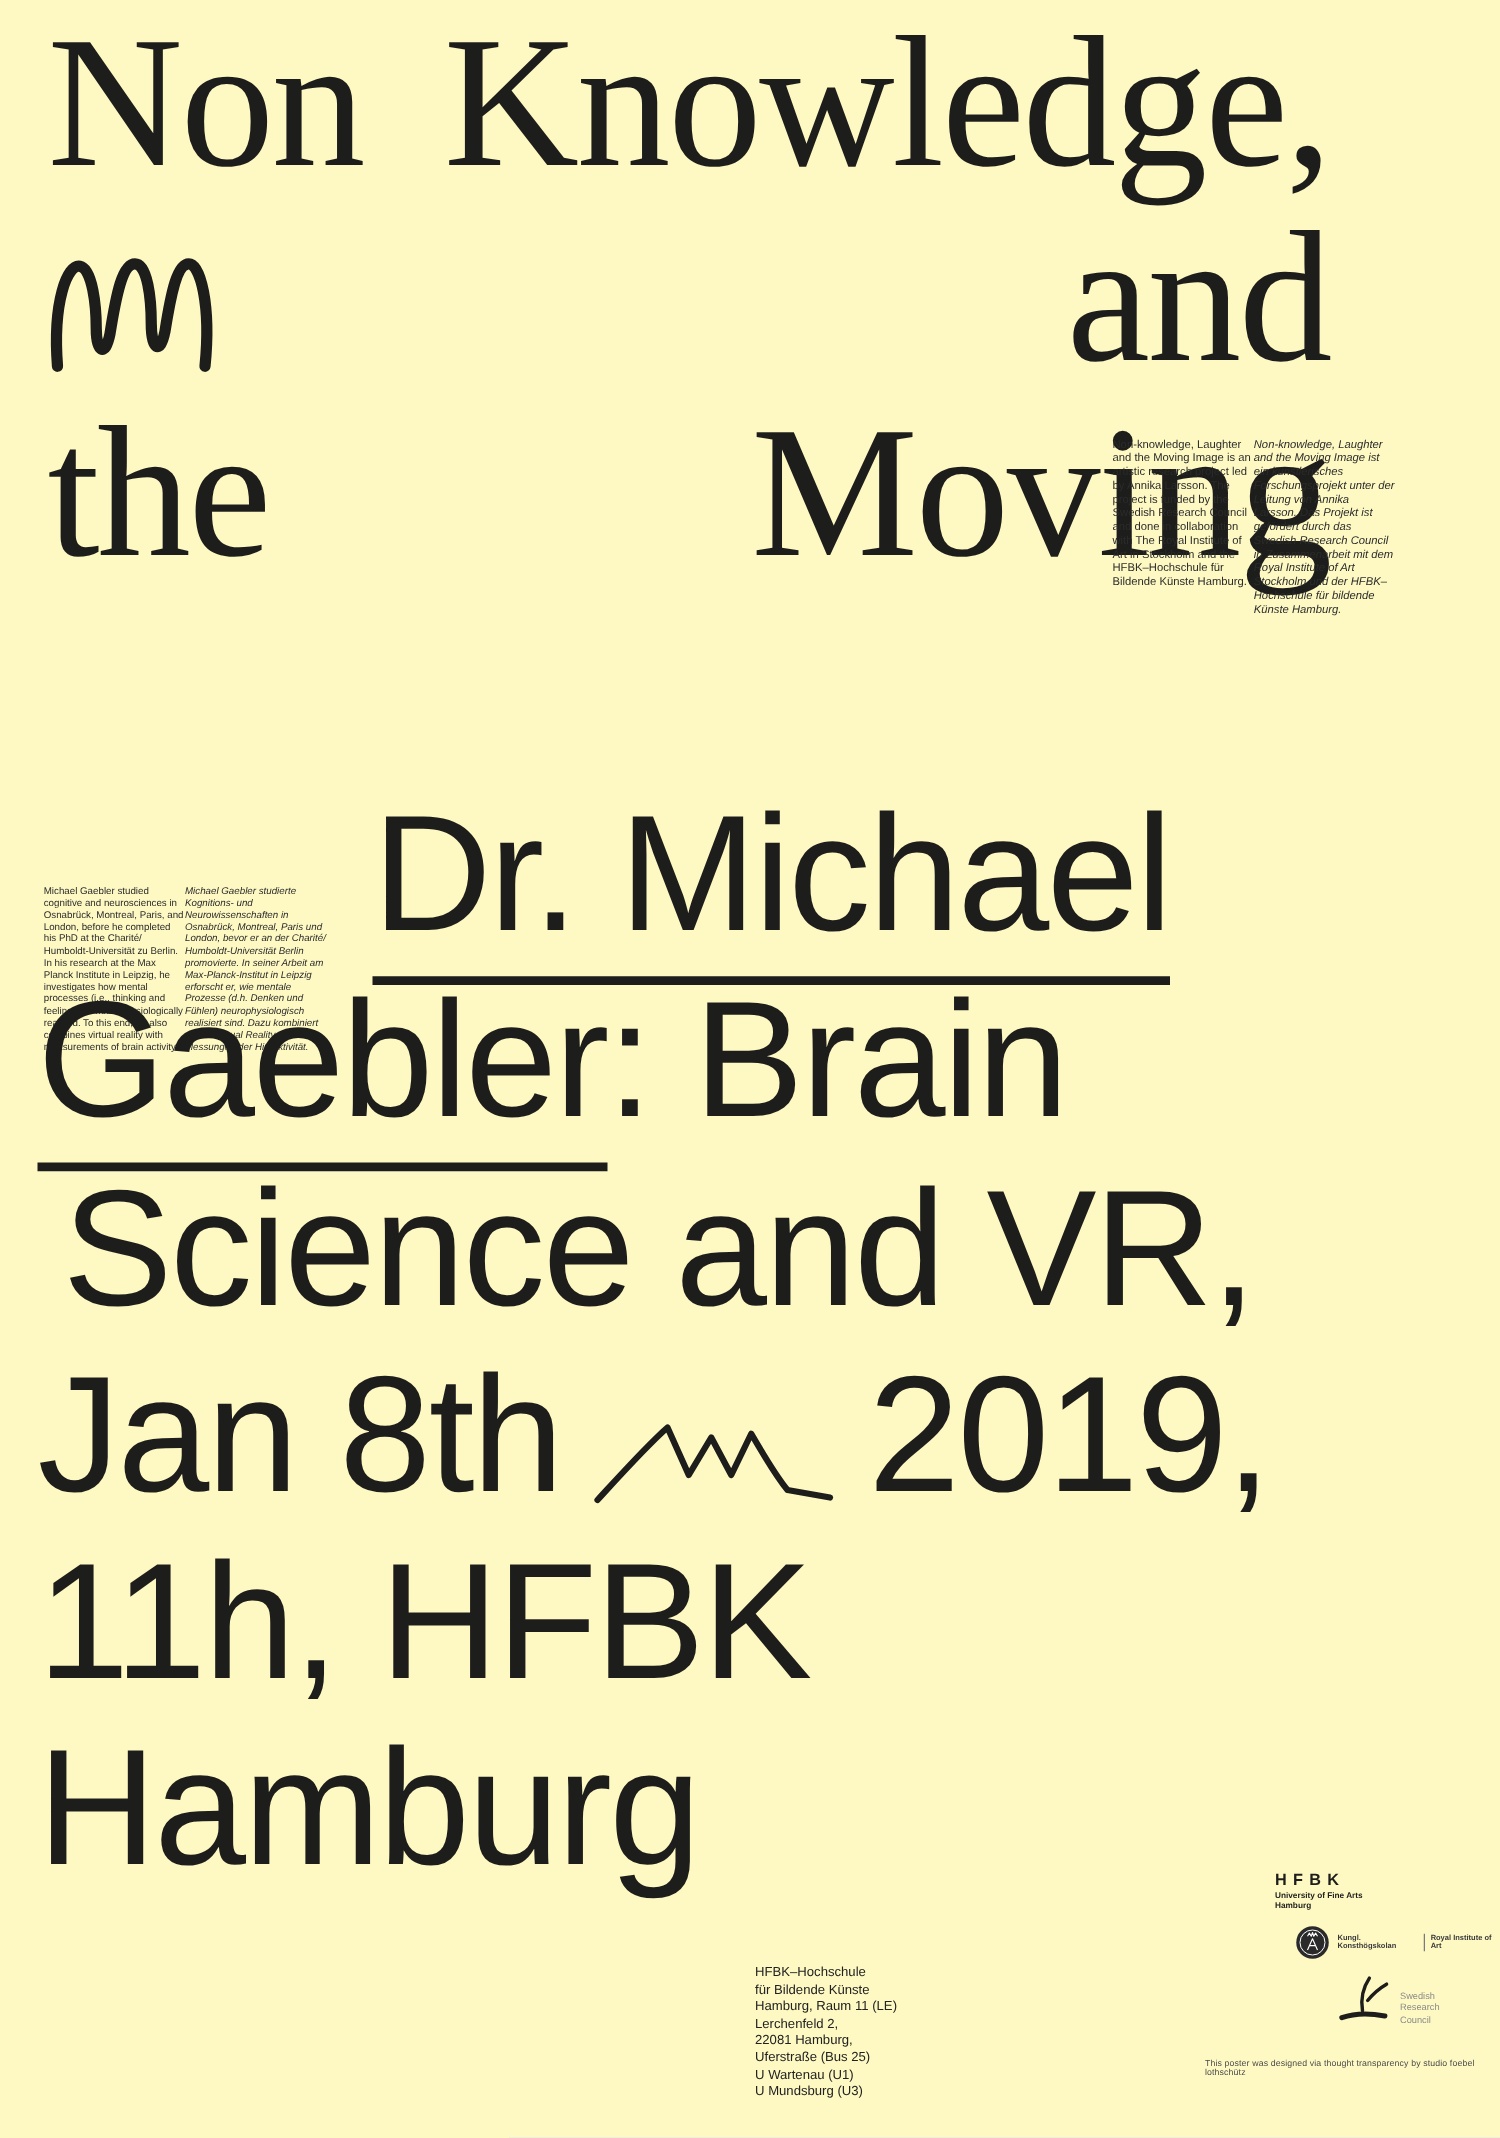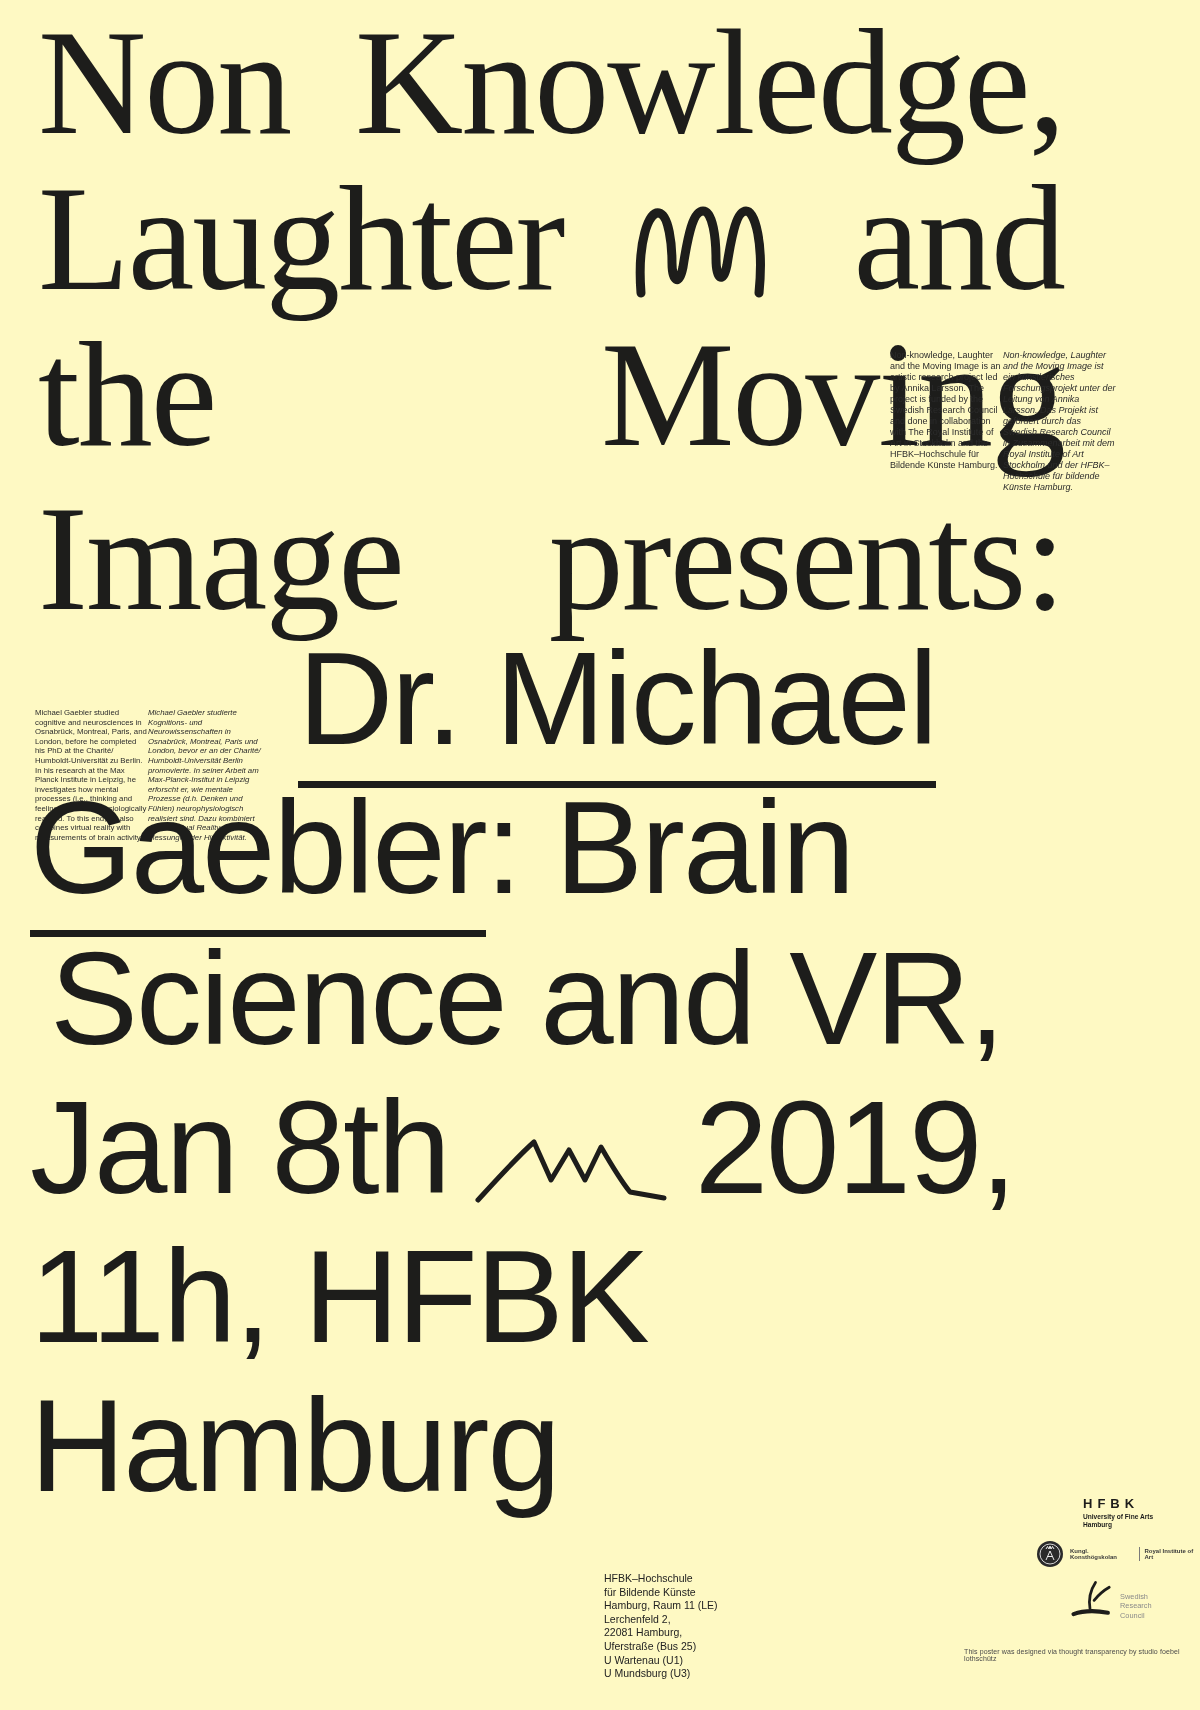--- a/index.html
+++ b/index.html
@@ -20,21 +20,21 @@
   .zigzag-wrap{margin-bottom:10px;}
   
   .cols{position:absolute;display:flex;}
   .blurb-col{width:113px;font-size:9px;line-height:11px;color:#2b2b2b;}
   .blurb-col.de{font-style:italic;margin-left:6px;}
   .bio-col{width:113px;font-size:7.8px;line-height:9.6px;color:#2b2b2b;}
   .bio-col.de{font-style:italic;margin-left:11px;}
   
   .address{position:absolute;left:604px;top:1572px;font-size:10.5px;line-height:13.6px;color:#222;}
   
-  .hfbk-logo{position:absolute;left:1083px;top:1496px;color:#1d1d1b;}
+  .hfbk-logo{position:absolute;left:1020px;top:1496px;color:#1d1d1b;}
   .hfbk-acronym{font-weight:bold;font-size:13px;letter-spacing:5px;}
   .hfbk-sub{font-weight:bold;font-size:6.6px;line-height:8px;margin-top:2px;}
   .kkh-logo{position:absolute;left:1036px;top:1540px;display:flex;align-items:center;color:#3a3a3a;}
   .kkh-labels{display:flex;align-items:center;margin-left:6px;font-size:6px;font-weight:bold;}
   .kkh-div{width:1px;height:14px;background:#7a7a7a;margin:0 5px;}
   .src-logo{position:absolute;left:1068px;top:1578px;display:flex;align-items:flex-end;}
   .src-text{margin-left:8px;margin-top:6px;font-size:7.4px;line-height:9.4px;color:#8a8a8a;}
   .credit{position:absolute;left:964px;top:1648px;font-size:7px;color:#4a4a4a;letter-spacing:0.1px;}
   svg{display:block;}
 </style>
@@ -42,35 +42,30 @@
 <body>
 
 <div class="poster">
 
   <div class="serif-block">
     <div class="serif-line">
       <span>Non</span>
       <span>Knowledge,</span>
     </div>
     <div class="serif-line">
-      <span>Laughter</span>
       <span class="squiggle-wrap">
         <svg width="150" height="100" viewBox="0 0 150 100">
           <path d="M8,92 C4,40 16,10 26,12 C36,14 39,44 39,62 C39,80 46,86 50,66 C55,34 60,10 70,10 C80,10 83,38 83,58 C83,78 90,84 94,64 C99,32 104,10 113,10 C122,10 131,42 126,92" fill="none" stroke="#1d1d1b" stroke-width="9" stroke-linecap="round"></path>
         </svg>
       </span>
       <span>and</span>
     </div>
     <div class="serif-line">
       <span>the</span>
       <span>Moving</span>
-    </div>
-    <div class="serif-line l4">
-      <span>Image</span>
-      <span>presents:</span>
     </div>
   </div>
 
   <div class="cols" style="left:890px;top:350px;">
     <p class="blurb-col" style="margin:0;">Non-knowledge, Laughter and the Moving Image is an artistic research project led by Annika Larsson. The project is funded by the Swedish Research Council and done in collaboration with The Royal Institute of Art in Stockholm and the HFBK–Hochschule für Bildende Künste Hamburg.</p>
     <p class="blurb-col de" style="margin:0;">Non-knowledge, Laughter and the Moving Image ist ein künstlerisches Forschungsprojekt unter der Leitung von Annika Larsson. Das Projekt ist gefördert durch das Swedish Research Council in Zusammenarbeit mit dem Royal Institute of Art Stockholm und der HFBK–Hochschule für bildende Künste Hamburg.</p>
   </div>
 
   <div class="cols" style="left:35px;top:708px;">
     <p class="bio-col" style="margin:0;">Michael Gaebler studied cognitive and neurosciences in Osnabrück, Montreal, Paris, and London, before he completed his PhD at the Charité/ Humboldt-Universität zu Berlin. In his research at the Max Planck Institute in Leipzig, he investigates how mental processes (i.e., thinking and feeling) are neurophysiologically realized. To this end, he also combines virtual reality with measurements of brain activity.</p>

